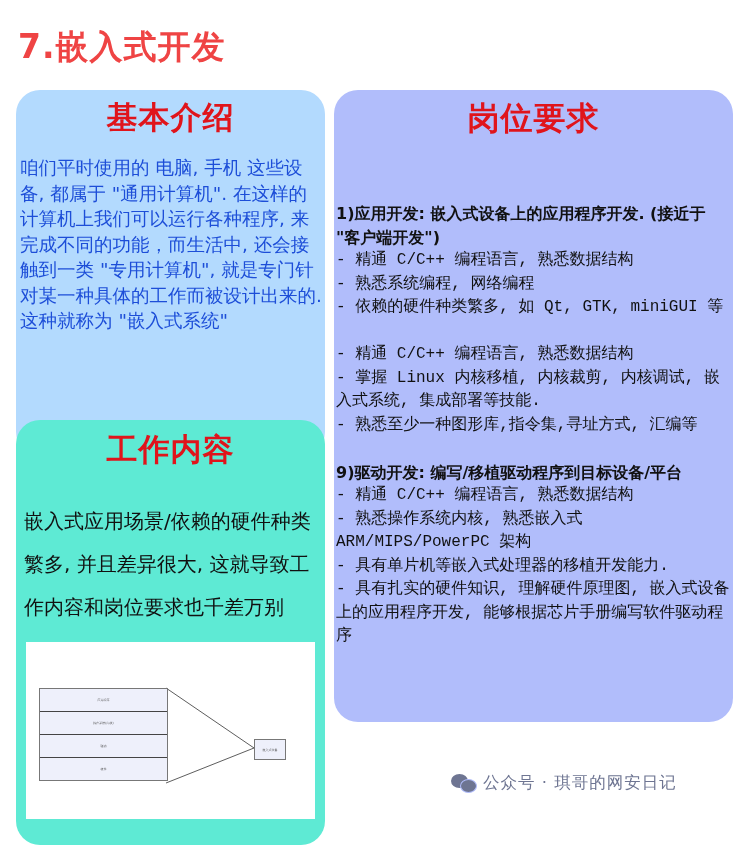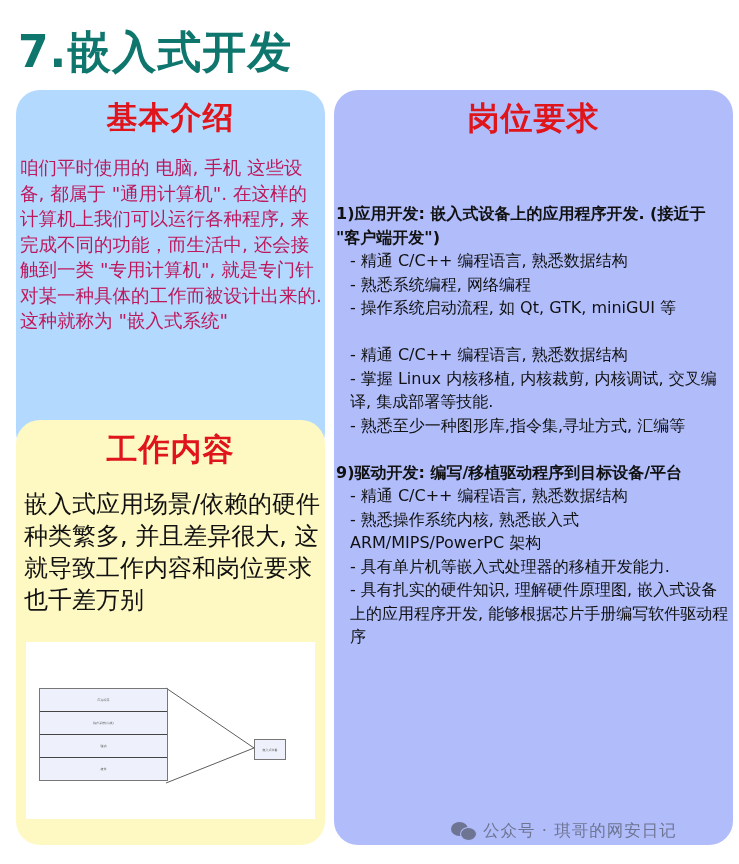--- a/index.html
+++ b/index.html
@@ -1,59 +1,59 @@
 <!DOCTYPE html>
 <html><head>
 <meta charset="utf-8">
 <style>
   html, body { margin: 0; padding: 0; }
   body {
     width: 739px; height: 864px; background: #ffffff; position: relative; overflow: hidden;
     font-family: "DejaVu Sans", "Liberation Sans", sans-serif; color: #111;
   }
   .page-title {
-    position: absolute; left: 18px; top: 30px; font-size: 44px; font-weight: bold; color: #0f766e;
+    position: absolute; left: 18px; top: 30px; font-size: 33px; font-weight: bold; color: #ef4444;
     letter-spacing: 1px; line-height: 1;
   }
   .card { position: absolute; border-radius: 24px; box-sizing: border-box; }
   .card-intro { left: 16px; top: 90px; width: 309px; height: 366px; background: #b3dafe; }
-  .card-work { left: 16px; top: 420px; width: 309px; height: 425px; background: #fef9c3; }
-  .card-req { left: 334px; top: 90px; width: 399px; height: 755px; background: #b1bdfb; }
+  .card-work { left: 16px; top: 420px; width: 309px; height: 425px; background: #5eead4; }
+  .card-req { left: 334px; top: 90px; width: 399px; height: 632px; background: #b1bdfb; }
   .card-title {
     position: absolute; left: 0; right: 0; text-align: center; color: #e0141b; font-weight: bold;
     font-size: 31px; line-height: 1; letter-spacing: 1px;
   }
   .intro-text {
-    position: absolute; left: 4px; top: 65px; width: 305px; font-size: 18.5px; line-height: 25.5px; color: #be185d;
+    position: absolute; left: 4px; top: 65px; width: 305px; font-size: 18.5px; line-height: 25.5px; color: #1d4ed8;
   }
   .work-text {
-    position: absolute; left: 8px; top: 68px; width: 300px; font-size: 24px; line-height: 32px; color: #111;
+    position: absolute; left: 8px; top: 80px; width: 300px; font-size: 20px; line-height: 43px; color: #111;
   }
   .diagram-panel {
     position: absolute; left: 10px; top: 222px; width: 289px; height: 177px; background: #ffffff;
   }
   .layer-stack { position: absolute; left: 13px; top: 46px; width: 127px; border: 1px solid #777; }
   .layer {
     height: 22px; background: #eef0fb; border-bottom: 1px solid #444; font-size: 3px; color: #555;
     display: flex; align-items: center; justify-content: center;
   }
   .layer:last-child { border-bottom: none; }
   .device-box {
     position: absolute; left: 228px; top: 97px; width: 30px; height: 19px; background: #eef0fb;
     border: 1px solid #777; font-size: 3px; color: #555; display: flex; align-items: center; justify-content: center;
   }
   .funnel { position: absolute; left: 0; top: 0; width: 289px; height: 177px; }
   .req-body {
     position: absolute; left: 0; top: 112px; width: 399px; font-size: 16px; line-height: 23.5px; color: #111;
   }
   .req-section { margin-bottom: 23.5px; }
   .req-heading { font-weight: bold; padding-left: 2px; }
-  .req-item { padding-left: 16px; }
+  .req-item { padding-left: 2px; font-family: Liberation Mono, monospace; }
   .watermark {
-    position: absolute; left: 451px; top: 820px; font-size: 16.5px; color: #6e7592; display: flex;
+    position: absolute; left: 451px; top: 772px; font-size: 16.5px; color: #6e7592; display: flex;
     align-items: center; gap: 6px; letter-spacing: 1px;
   }
   .wechat-icon { width: 26px; height: 20px; position: relative; }
   .wechat-icon .b1 { position: absolute; left: 0; top: 1px; width: 17px; height: 14px; border-radius: 50%; background: #6e7592; }
   .wechat-icon .b2 { position: absolute; left: 9px; top: 6px; width: 15px; height: 12px; border-radius: 50%; background: #6e7592; border: 1.5px solid #b1bdfb; }
 </style>
 </head>
 <body>
 
 <div class="page-title">7.嵌入式开发</div>
@@ -81,25 +81,25 @@
   </div>
 </div>
 
 <div class="card card-req">
   <div class="card-title" style="top:12px; font-size:32px;">岗位要求</div>
   <div class="req-body">
     <div class="req-section">
       <div class="req-heading">1)应用开发: 嵌入式设备上的应用程序开发. (接近于 "客户端开发")</div>
       <div class="req-item"> - 精通 C/C++ 编程语言, 熟悉数据结构</div>
       <div class="req-item"> - 熟悉系统编程, 网络编程</div>
-      <div class="req-item"> - 操作系统启动流程, 如 Qt, GTK, miniGUI 等</div>
+      <div class="req-item"> - 依赖的硬件种类繁多, 如 Qt, GTK, miniGUI 等</div>
     </div>
     <div class="req-section">
       <div class="req-item"> - 精通 C/C++ 编程语言, 熟悉数据结构</div>
-      <div class="req-item"> - 掌握 Linux 内核移植, 内核裁剪, 内核调试, 交叉编译, 集成部署等技能.</div>
+      <div class="req-item"> - 掌握 Linux 内核移植, 内核裁剪, 内核调试, 嵌入式系统, 集成部署等技能.</div>
       <div class="req-item"> - 熟悉至少一种图形库,指令集,寻址方式, 汇编等</div>
     </div>
     <div class="req-section">
       <div class="req-heading">9)驱动开发: 编写/移植驱动程序到目标设备/平台</div>
       <div class="req-item"> - 精通 C/C++ 编程语言, 熟悉数据结构</div>
       <div class="req-item"> - 熟悉操作系统内核, 熟悉嵌入式 ARM/MIPS/PowerPC 架构</div>
       <div class="req-item"> - 具有单片机等嵌入式处理器的移植开发能力.</div>
       <div class="req-item"> - 具有扎实的硬件知识, 理解硬件原理图, 嵌入式设备上的应用程序开发, 能够根据芯片手册编写软件驱动程序</div>
     </div>
   </div>

